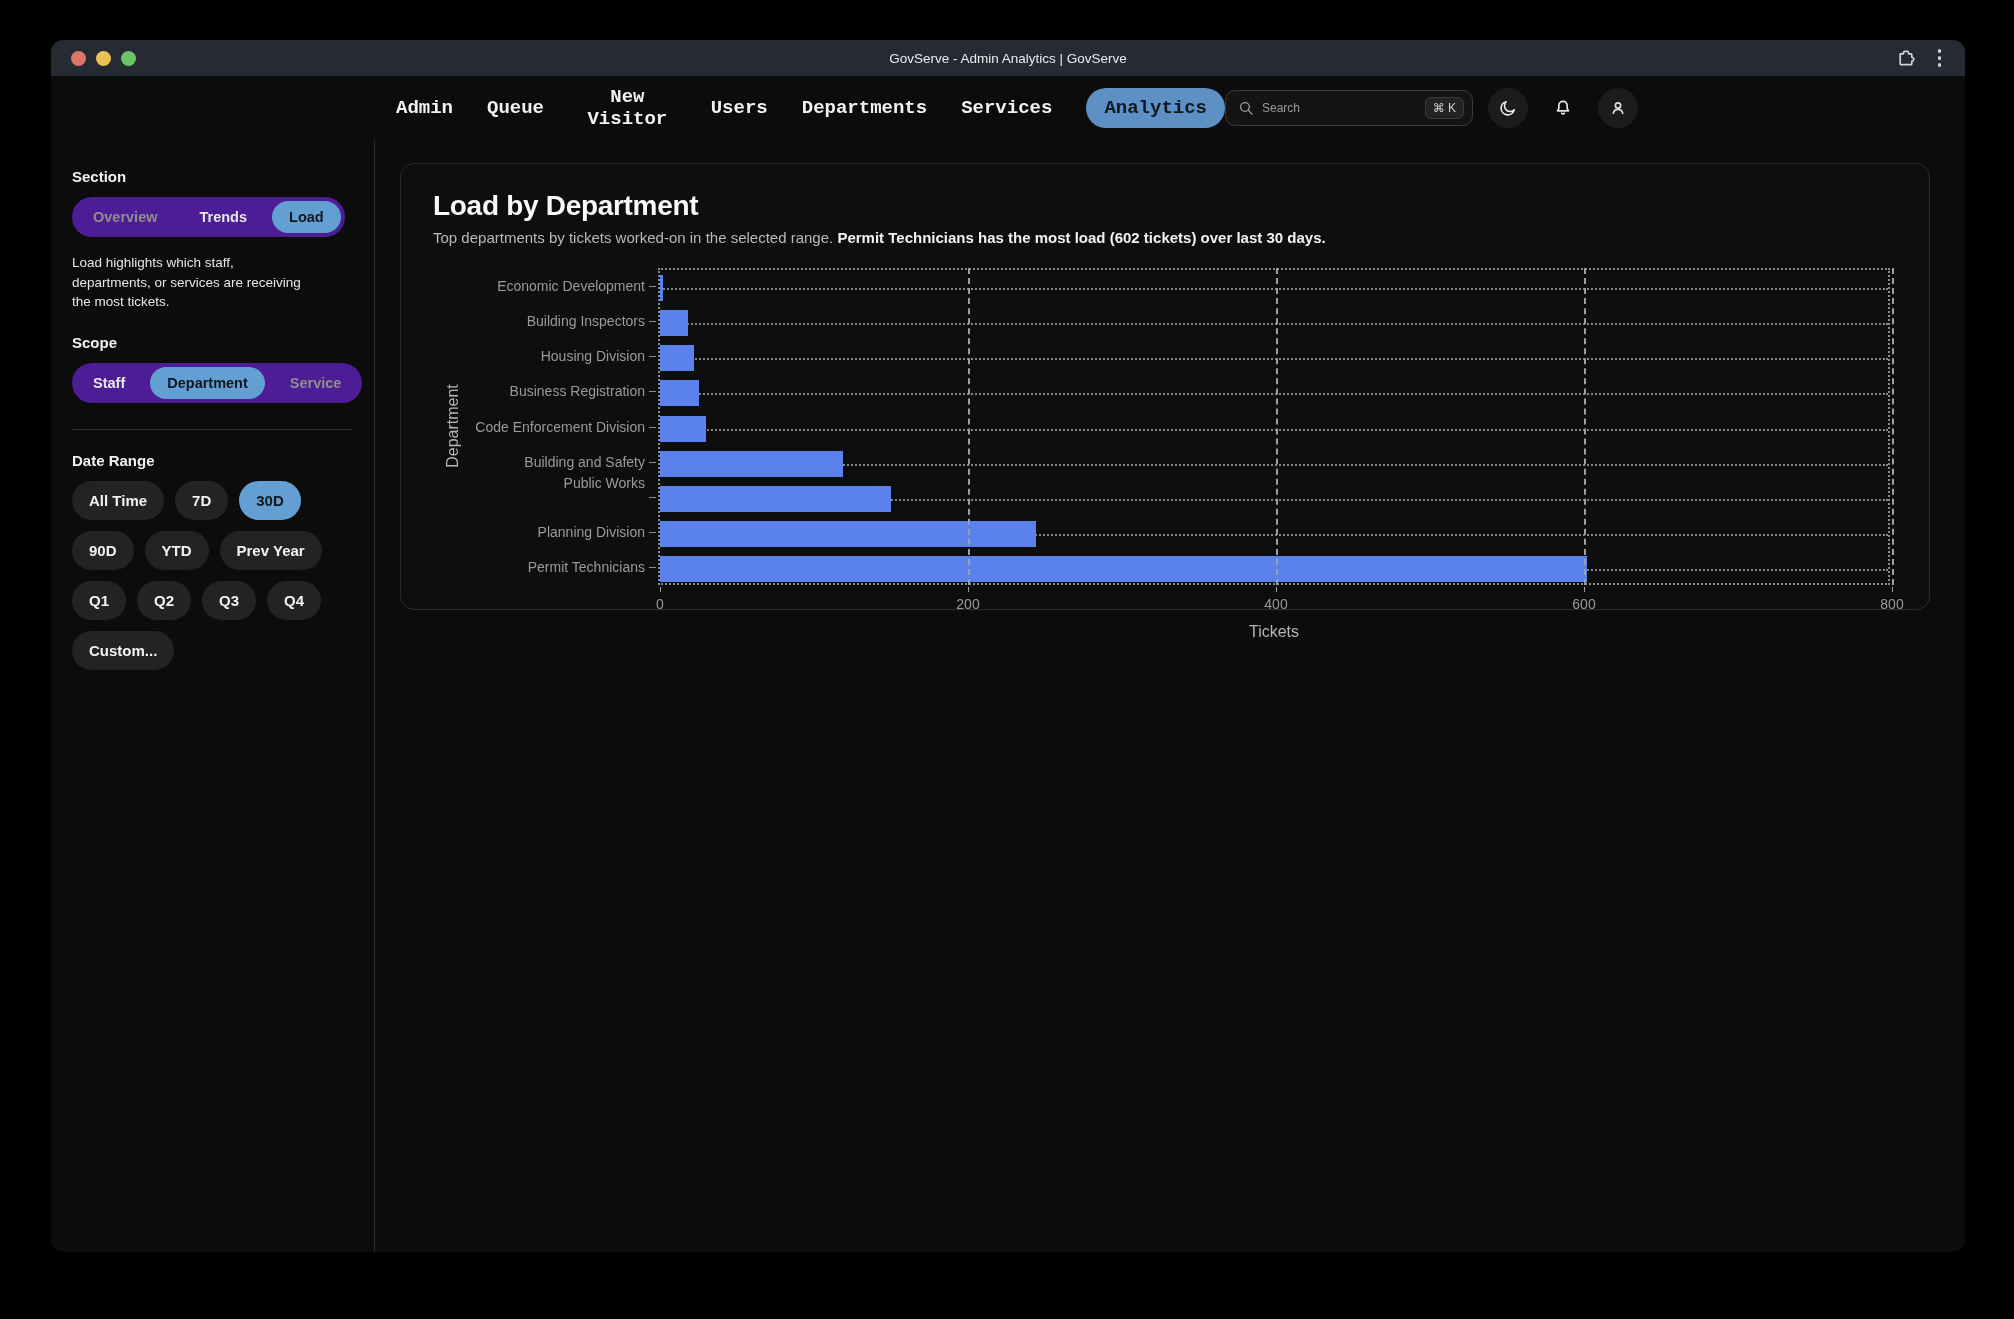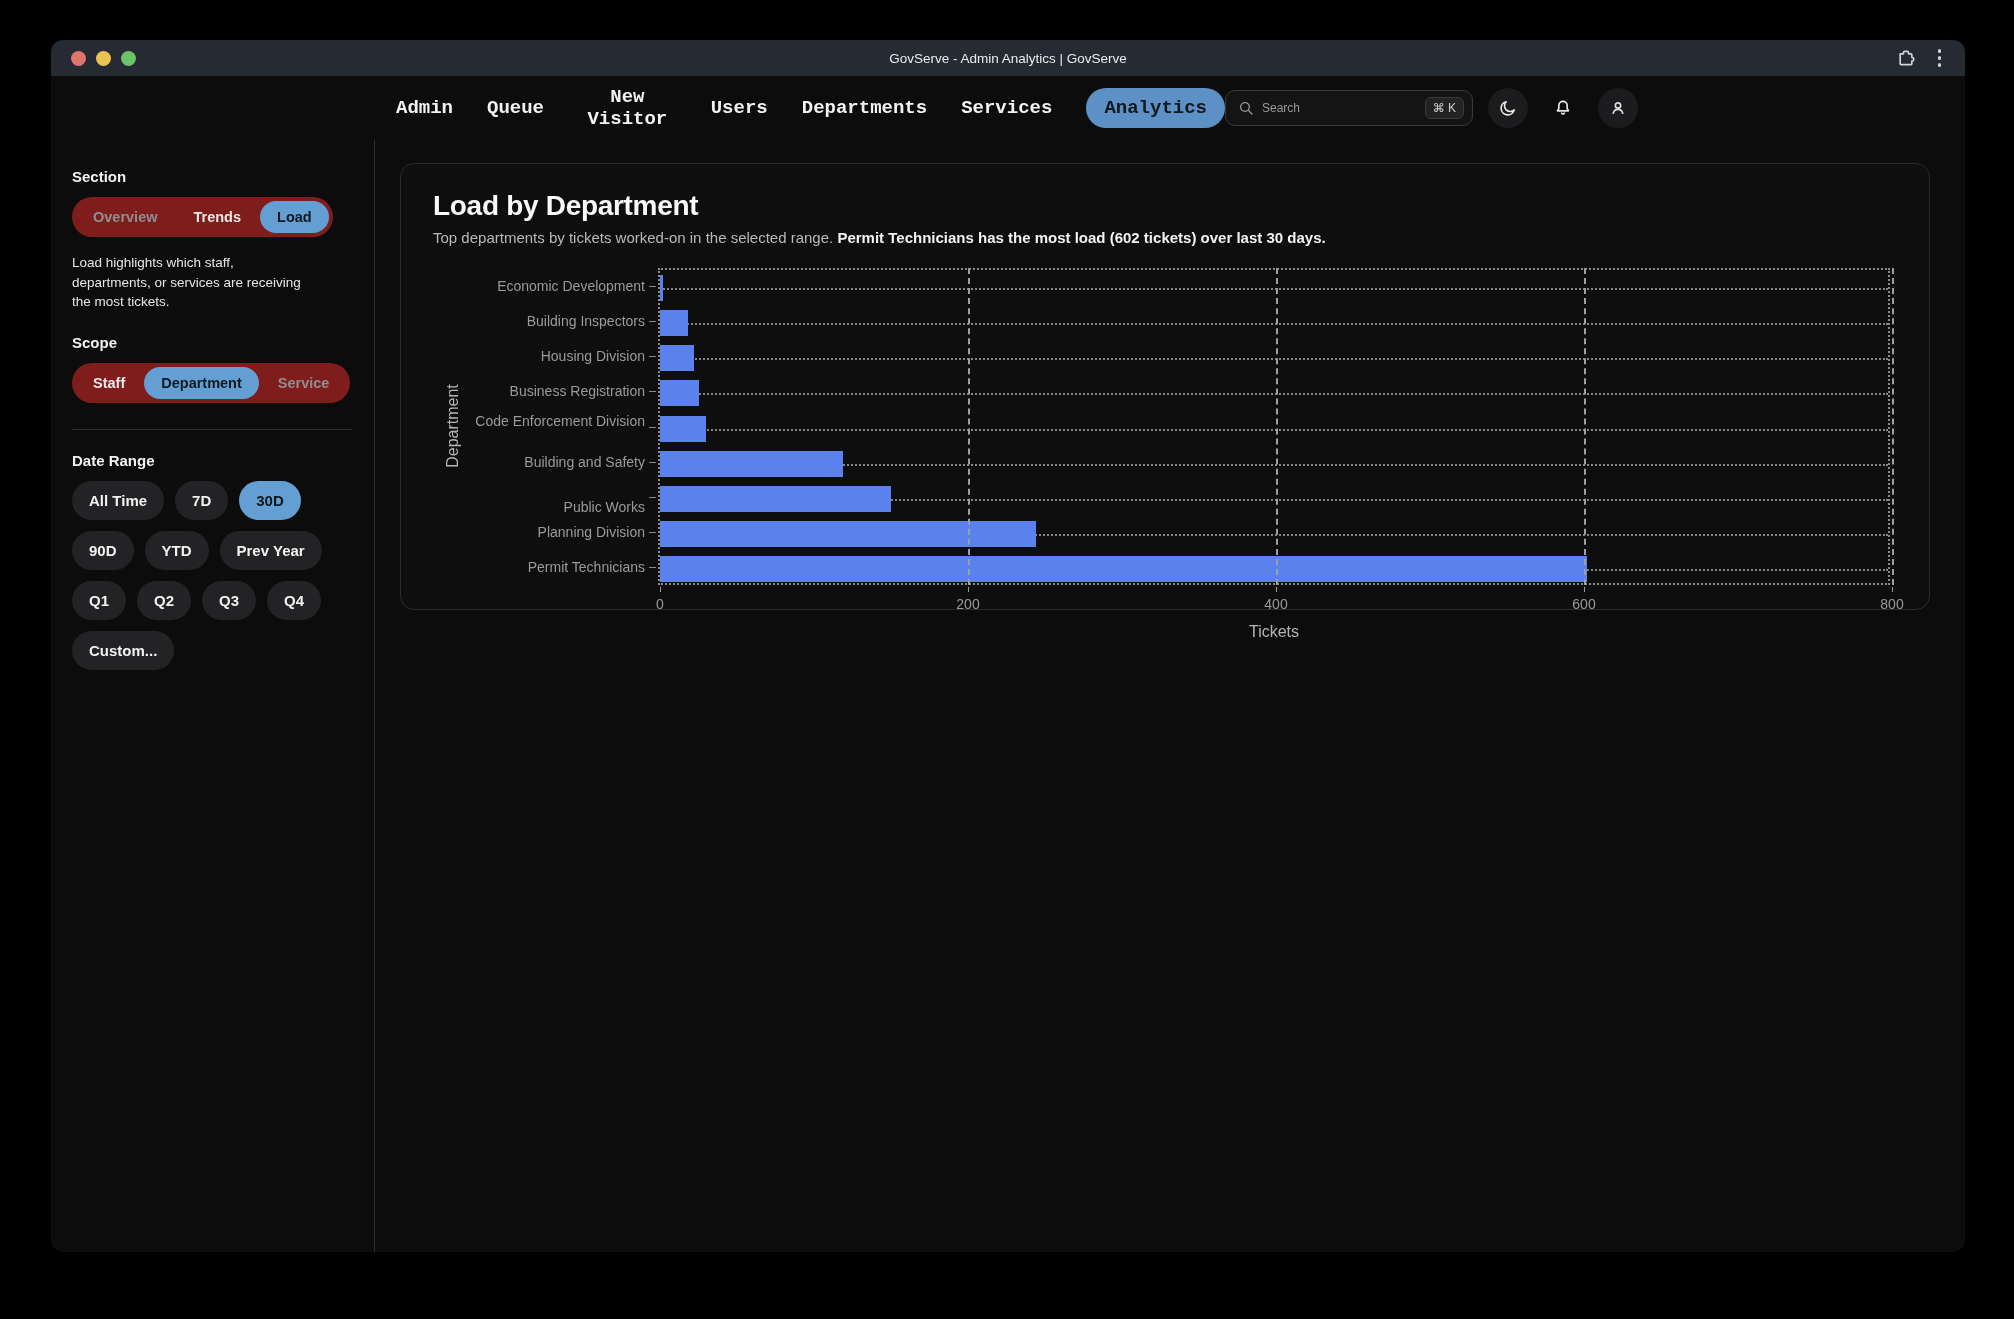--- a/index.html
+++ b/index.html
@@ -35,21 +35,21 @@
   .searchbox input::placeholder { color:#9a9a9a; }
   .kbd { background:#232325; border:1px solid #3a3a3a; color:#cfcfcf; font-size:12px; border-radius:6px; padding:3px 7px; white-space:nowrap; }
   .icon-btn { width:40px; height:40px; border-radius:50%; border:none; cursor:pointer; display:flex; align-items:center; justify-content:center; background:transparent; }
   .icon-btn.circled { background:#1c1c1e; }
   .icon-btn svg { width:20px; height:20px; }
 
   
   .body { flex:1; display:flex; min-height:0; }
   .sidebar { width:324px; flex:0 0 auto; border-right:1px solid #2e2e2e; padding:28px 22px 20px 21px; }
   .side-label { color:#f2f2f2; font-size:15px; font-weight:700; margin-bottom:12px; }
-  .seg { display:inline-flex; background:#7f1d1d; border-radius:999px; padding:4px; gap:2px; }
+  .seg { display:inline-flex; background:#4c1d95; border-radius:999px; padding:4px; gap:8px; }
   .seg-item { background:none; border:none; font-family:inherit; font-size:14.5px; font-weight:700; color:#8f8f8f;
               padding:8px 17px; border-radius:999px; cursor:pointer; }
   .seg-item.bright { color:#e8e8e8; }
   .seg-item.active { background:#639fd3; color:#10181f; }
   .side-desc { color:#e6e6e6; font-size:13.5px; line-height:1.45; margin:16px 0 22px; max-width:242px; }
   .side-divider { border:none; border-top:1px solid #2e2e2e; margin:26px 0 22px; }
   .chips { display:flex; flex-wrap:wrap; gap:11px; max-width:286px; }
   .chip { background:#232326; border:none; border-radius:999px; color:#f2f2f2; font-family:inherit;
           font-size:15px; font-weight:700; padding:11px 17px; cursor:pointer; }
   .chip.active { background:#639fd3; color:#10181f; }
@@ -222,25 +222,25 @@
               <div class="bar" style="top: 286.389px; width: 927.08px; background: rgb(91, 130, 236);"></div>
             </div>
         <div class="ycat" style="top: 9.61111px;">Economic Development</div>
             <div class="ytickdash" style="top: 17.6111px;"></div>
             <div class="ycat" style="top: 44.8333px;">Building Inspectors</div>
             <div class="ytickdash" style="top: 52.8333px;"></div>
             <div class="ycat" style="top: 80.0556px;">Housing Division</div>
             <div class="ytickdash" style="top: 88.0556px;"></div>
             <div class="ycat" style="top: 115.278px;">Business Registration</div>
             <div class="ytickdash" style="top: 123.278px;"></div>
-            <div class="ycat" style="top: 145px;">Code Enforcement Division</div>
+            <div class="ycat" style="top: 151px;">Code Enforcement Division</div>
             <div class="ytickdash" style="top: 158.5px;"></div>
             <div class="ycat" style="top: 185.722px;">Building and Safety</div>
             <div class="ytickdash" style="top: 193.722px;"></div>
-            <div class="ycat" style="top: 231px;">Public Works</div>
+            <div class="ycat" style="top: 207px;">Public Works</div>
             <div class="ytickdash" style="top: 228.944px;"></div>
             <div class="ycat" style="top: 256.167px;">Planning Division</div>
             <div class="ytickdash" style="top: 264.167px;"></div>
             <div class="ycat" style="top: 291.389px;">Permit Technicians</div>
             <div class="ytickdash" style="top: 299.389px;"></div>
             <div class="xlabel" style="left: 841px;">Tickets</div>
           </div>
       </section>
     </main>
   </div>

